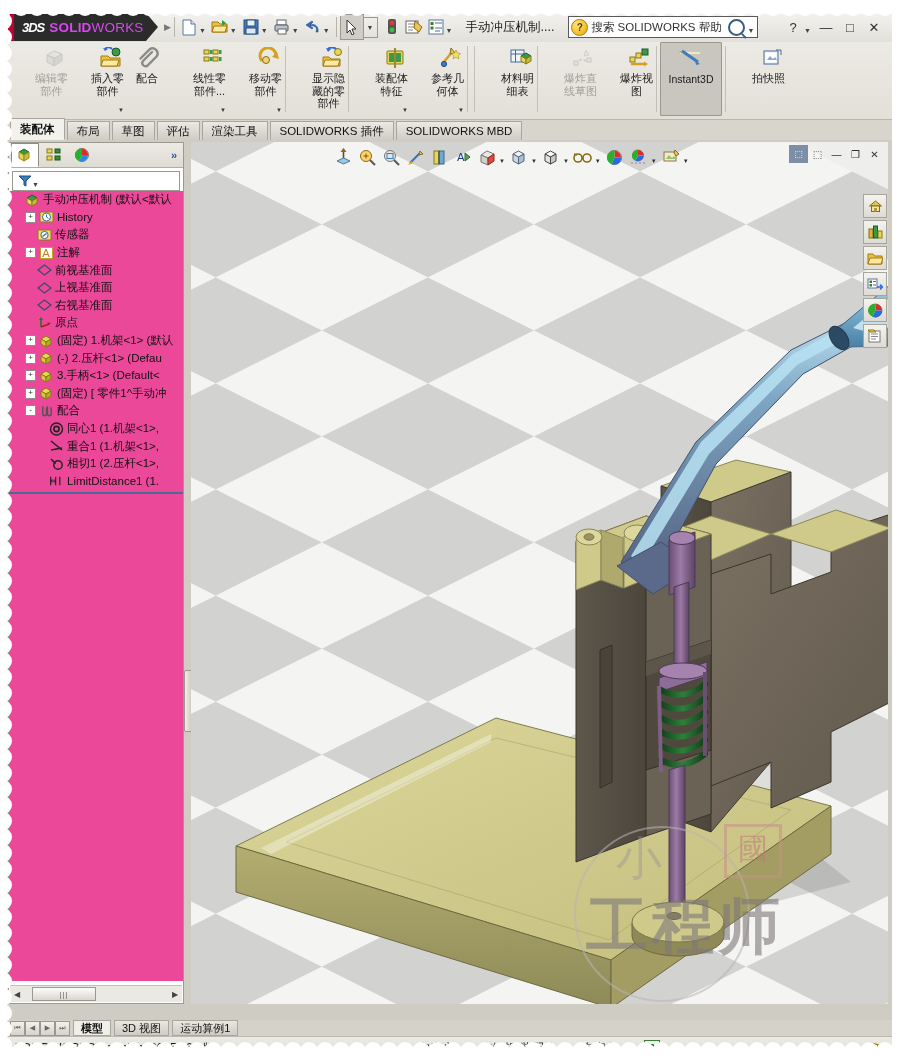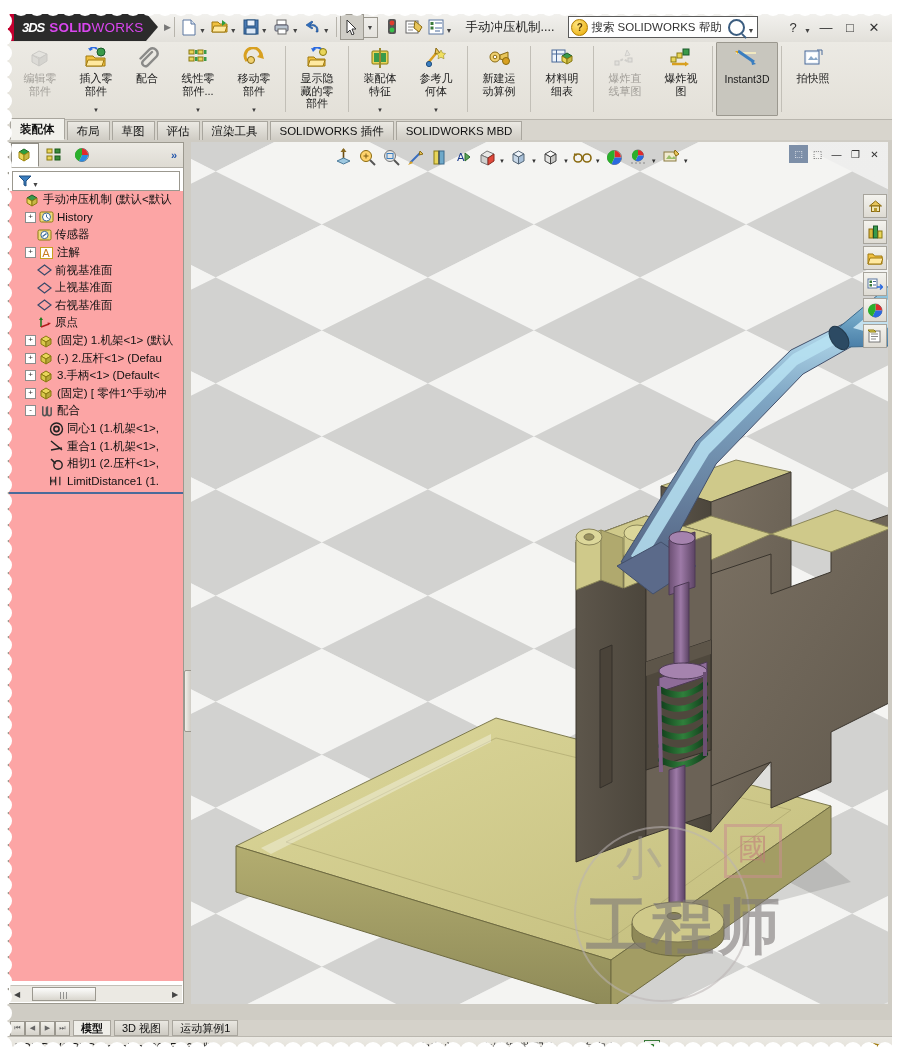--- a/index.html
+++ b/index.html
@@ -54,21 +54,21 @@
   #winbtns div{width:24px;height:22px;display:flex;align-items:center;justify-content:center;
     font-size:13px;color:#333;}
 
   
   #ribbon{position:absolute;left:0;top:30px;width:886px;height:78px;
     background:linear-gradient(#eceae4,#e3e0d8);border-bottom:1px solid #b9b6ae;
     display:flex;align-items:flex-start;padding-left:6px;box-sizing:border-box;}
   .rsep{width:1px;height:66px;background:#c2bfb7;margin:4px 3px 0 3px;}
   .rbtn{width:46px;height:74px;display:flex;flex-direction:column;align-items:center;
     padding-top:4px;box-sizing:border-box;position:relative;}
-  .rbtn.w56{width:56px;}
+  .rbtn.w56{width:56px;align-items:flex-end;}
   .rbtn.w62{width:62px;}
   .rbtn .ico{width:26px;height:24px;display:flex;align-items:center;justify-content:center;}
   .rbtn .lbl{font-size:11px;color:#1b1b1b;line-height:12.5px;text-align:center;margin-top:2px;
     white-space:pre-line;}
   .rbtn .lbl.en{font-size:10.5px;}
   .rbtn.dim .lbl{color:#a3a09a;}
   .rbtn .drop{font-size:6px;color:#3a3a3a;position:absolute;bottom:3px;}
   .rbtn.sel{background:#c8c6be;border:1px solid #9b988f;border-radius:1px;}
 
   
@@ -87,21 +87,21 @@
     border:1px solid #9c998f;box-sizing:border-box;}
   #fmtabs{height:24px;background:linear-gradient(#eceae4,#dedbd3);display:flex;
     align-items:center;border-bottom:1px solid #b0ada5;}
   .fmtab{width:26px;height:22px;display:flex;align-items:center;justify-content:center;
     margin-left:2px;}
   .fmtab.sel{background:#fff;border:1px solid #8f8c84;border-bottom:1px solid #fff;}
   #fmchev{margin-left:auto;font-size:11px;color:#2255aa;padding-right:6px;font-weight:bold;}
   #fmfilter{height:18px;margin:3px 3px 0 3px;border:1px solid #9b988f;background:#fff;
     display:flex;align-items:center;}
   #treebox{position:absolute;left:0;top:48px;right:0;bottom:22px;overflow:hidden;
-    background:#fca5a5;}
+    background:#ec4899;}
   .trow{display:flex;align-items:center;height:17.6px;font-size:11.5px;color:#111;
     white-space:nowrap;position:relative;}
   .exp{width:9px;height:9px;border:1px solid #8c8c8c;background:#fff;font-size:8px;
     line-height:7px;text-align:center;color:#333;margin-right:3px;flex:none;}
   .nexp{width:9px;margin-right:3px;flex:none;}
   .tico{width:15px;height:14px;margin-right:3px;flex:none;display:flex;align-items:center;
     justify-content:center;}
   #fmscroll{position:absolute;left:1px;right:1px;bottom:1px;height:16px;
     background:#ebe9e3;border-top:1px solid #c3c0b8;display:flex;align-items:center;}
   #fmscroll .ar{width:14px;text-align:center;font-size:8px;color:#444;}
@@ -383,32 +383,20 @@
               <path d="M12 1l4 5-5 1z" fill="#e8c55a" stroke="#8a6a10"></path>
               <circle cx="5" cy="17" r="2.6" fill="#3a7ec0" stroke="#1f4e80"></circle>
               <path d="M17 3l1.5 3 3 .5-2 2.3.5 3-3-1.5-3 1.5.5-3-2-2.3 3-.5z" fill="#f0e060" stroke="#8a7a10" stroke-width=".5"></path>
             </svg>
           </div>
           <div class="lbl">参考几
 何体</div>
           <div class="drop">▼</div>
         </div>
         <div class="rsep"></div>
-        <div class="rbtn w56">
-          <div class="ico">
-            <svg width="24" height="22" viewBox="0 0 24 22">
-              <circle cx="8" cy="10" r="5" fill="#f0d070" stroke="#8a6a10"></circle>
-              <circle cx="8" cy="10" r="1.8" fill="#fff" stroke="#8a6a10"></circle>
-              <path d="M13 8l8-3v9l-8-2z" fill="#e8c55a" stroke="#8a6a10"></path>
-              <circle cx="19" cy="14" r="3.5" fill="#d8a020" stroke="#8a6a10"></circle>
-            </svg>
-          </div>
-          <div class="lbl">新建运
-动算例</div>
-        </div>
         <div class="rsep"></div>
         <div class="rbtn w56">
           <div class="ico">
             <svg width="24" height="22" viewBox="0 0 24 22">
               <rect x="2" y="3" width="13" height="12" fill="#eef4fa" stroke="#4a6a9a"></rect>
               <path d="M2 7h13M6.5 3v12" stroke="#4a6a9a"></path>
               <path d="M12 9l5-3 5 3-5 3z" fill="#3a9a4a" stroke="#1a5a2a"></path>
               <path d="M12 9v5l5 3v-5z" fill="#e8d55a" stroke="#8a7a10"></path>
               <path d="M22 9v5l-5 3v-5z" fill="#c8b845" stroke="#8a7a10"></path>
             </svg>

